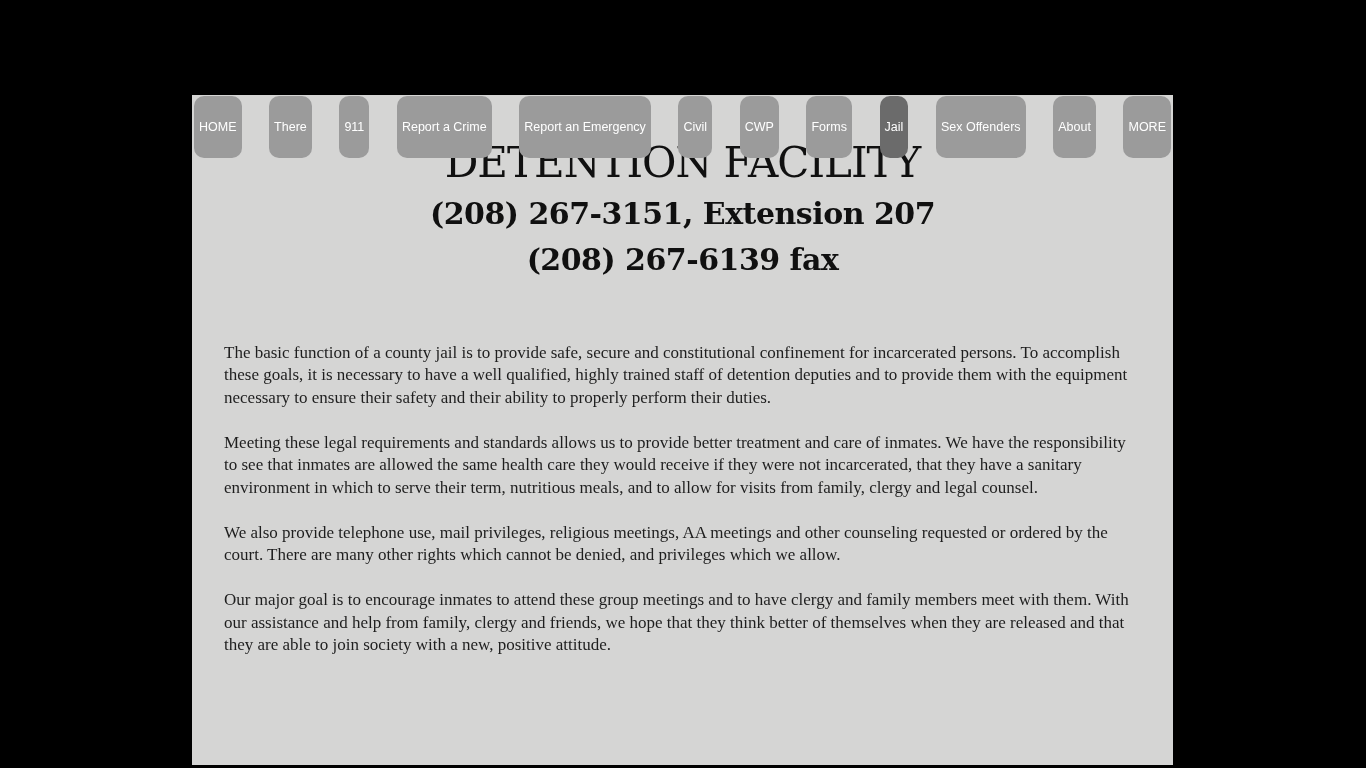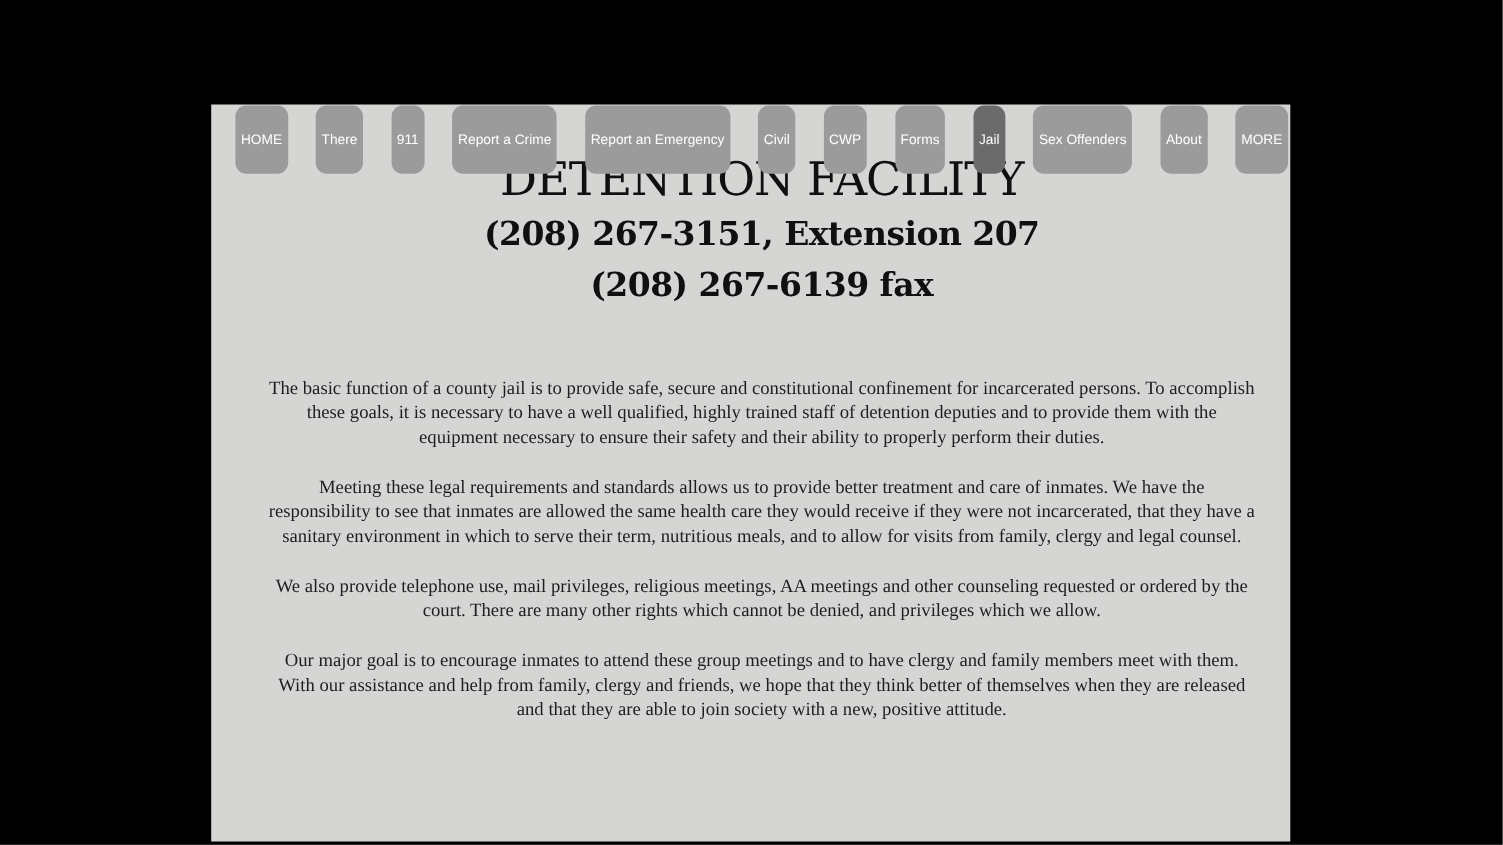--- a/index.html
+++ b/index.html
@@ -11,21 +11,20 @@
     position: relative;
   }
   .content {
     position: absolute;
     left: 192px;
     top: 95px;
     width: 981px;
     height: 670px;
     background: var(--content-bg, #d5d5d4);
     overflow: hidden;
-    padding-left: 20px;
   }
   .navbar {
     position: relative;
     z-index: 2;
     display: flex;
     justify-content: space-between;
     align-items: flex-start;
     padding: 1px 2px 0 2px;
     height: 63px;
   }
@@ -67,21 +66,21 @@
     font-size: 30px;
     line-height: 1.55;
     letter-spacing: -0.5px;
   }
   .bodytext {
     margin: 58px 32px 0 32px;
     font-family: "Liberation Serif", serif;
     font-size: 17px;
     line-height: 22.5px;
     color: var(--body-color, #1e1e1e);
-    text-align: center;
+    text-align: left;
   }
   .bodytext p {
     margin-bottom: 22.5px;
   }
 </style>
 </head>
 <body>
 
 <div class="content">
   <nav class="navbar" id="navbar">

